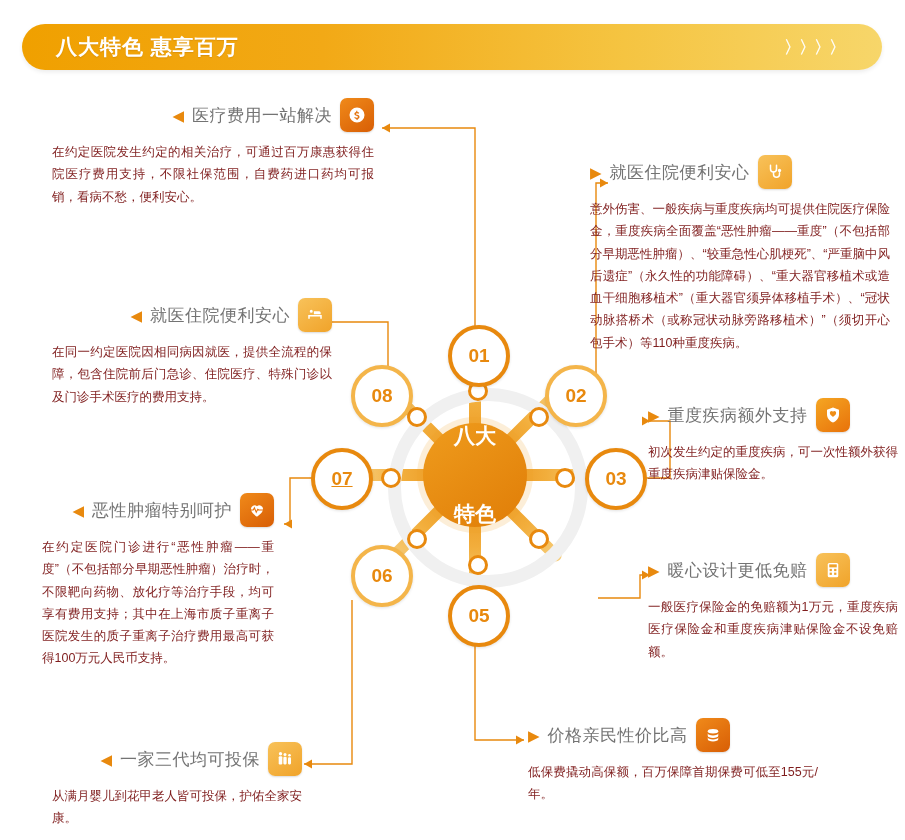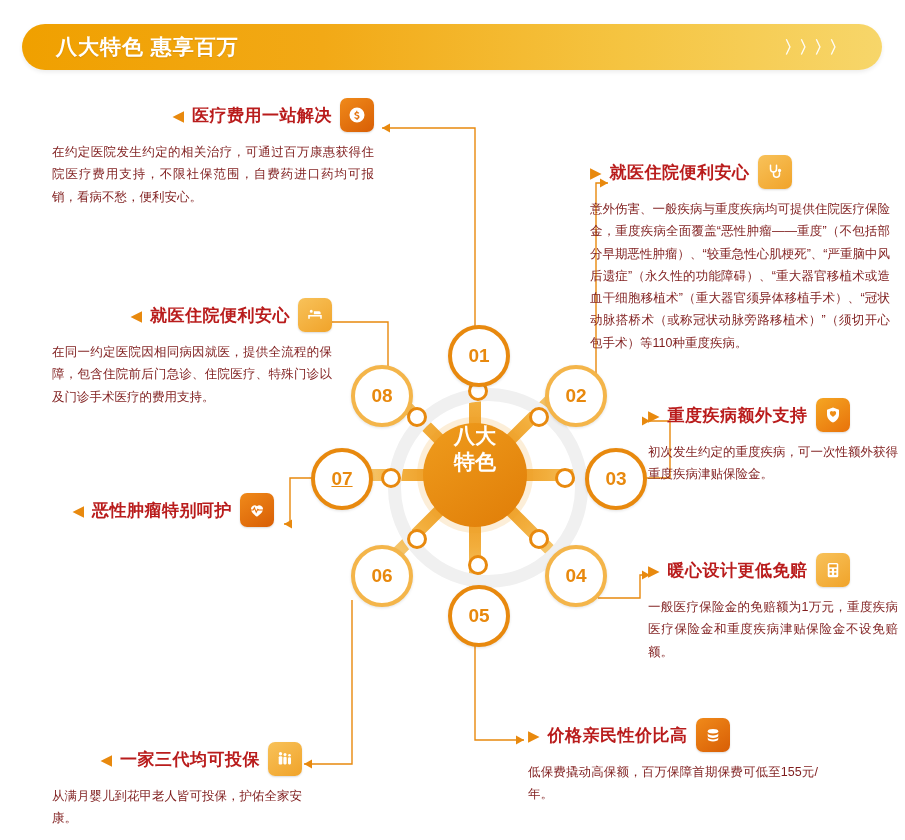--- a/index.html
+++ b/index.html
@@ -88,21 +88,21 @@
     top: 50%;
     width: 104px;
     height: 104px;
     margin-left: -52px;
     margin-top: -52px;
     border-radius: 50%;
     background: #e8890e;
     background: linear-gradient(145deg,#ef9c1d 0%, #e07d07 100%);
     display: flex;
     align-items: center;
-    justify-content: flex-start;
+    justify-content: space-between;
     flex-direction: column;
     color: #ffffff;
     font-size: 21px;
     font-weight: bold;
     line-height: 1.25;
     box-shadow: 0 0 0 6px rgba(240,160,40,0.18);
   }
   .hub-core span { display: block; }
 
   .spoke {
@@ -167,22 +167,22 @@
     gap: 8px;
     margin-bottom: 9px;
   }
   .feature .head.rtl {
     flex-direction: row-reverse;
     justify-content: flex-start;
   }
   .feature h3 {
     margin: 0;
     font-size: 17px;
-    font-weight: bold;
-    color: #b91c1c;
+    font-weight: normal;
+    color: #737373;
     white-space: nowrap;
     letter-spacing: 0.5px;
   }
   .feature p {
     margin: 0;
     font-size: 12.5px;
     line-height: 1.78;
     color: #7f1d1d;
     text-align: justify;
   }
@@ -281,21 +281,20 @@
     <div class="dot" style="left:232px; top:145px;"></div>
     <div class="dot" style="left:206px; top:206px;"></div>
     <div class="dot" style="left:145px; top:232px;"></div>
     <div class="dot" style="left:84px;  top:206px;"></div>
     <div class="dot" style="left:58px;  top:145px;"></div>
     <div class="dot" style="left:84px;  top:84px;"></div>
 
     <div class="node alt" style="left:145px; top:22px;">01</div>
     <div class="node" style="left:242px; top:62px;">02</div>
     <div class="node alt" style="left:282px; top:145px;">03</div>
-    <div class="node" style="left:242px; top:242px;">04</div>
     <div class="node alt" style="left:145px; top:282px;">05</div>
     <div class="node" style="left:48px;  top:242px;">06</div>
     <div class="node alt" style="left:8px;   top:145px;text-decoration:underline;">07</div>
     <div class="node" style="left:48px;  top:62px;">08</div>
   </div>
 
   <div class="feature" id="f1">
     <div class="head rtl">
       <span class="badge deep">
         <svg width="18" height="18" viewBox="0 0 24 24" fill="#fff">
@@ -353,20 +352,21 @@
     <div class="head rtl">
       <span class="badge deep">
         <svg width="18" height="18" viewBox="0 0 24 24" fill="#fff">
           <path d="M12 21s-8-4.7-8-10.2A4.8 4.8 0 0 1 12 7a4.8 4.8 0 0 1 8 3.8C20 16.3 12 21 12 21z"></path>
           <path d="M3 12h4l1.5-3 2.5 6 2-4 1.5 1h6" stroke="#e8720a" stroke-width="1.4" fill="none" stroke-linecap="round"></path>
         </svg>
       </span>
       <h3>恶性肿瘤特别呵护</h3>
       <span class="arrow-l">◀</span>
     </div>
+    <p>在约定医院门诊进行“恶性肿瘤——重度”（不包括部分早期恶性肿瘤）治疗时，不限靶向药物、放化疗等治疗手段，均可享有费用支持；其中在上海市质子重离子医院发生的质子重离子治疗费用最高可获得100万元人民币支持。</p>
   </div>
 
   <div class="feature" id="f6">
     <div class="head">
       <span class="arrow-l">▶</span>
       <h3>暖心设计更低免赔</h3>
       <span class="badge light">
         <svg width="18" height="18" viewBox="0 0 24 24" fill="#fff">
           <rect x="5" y="2.5" width="14" height="19" rx="2"></rect>
           <rect x="7" y="4.5" width="10" height="4" fill="#f0a32a"></rect>

